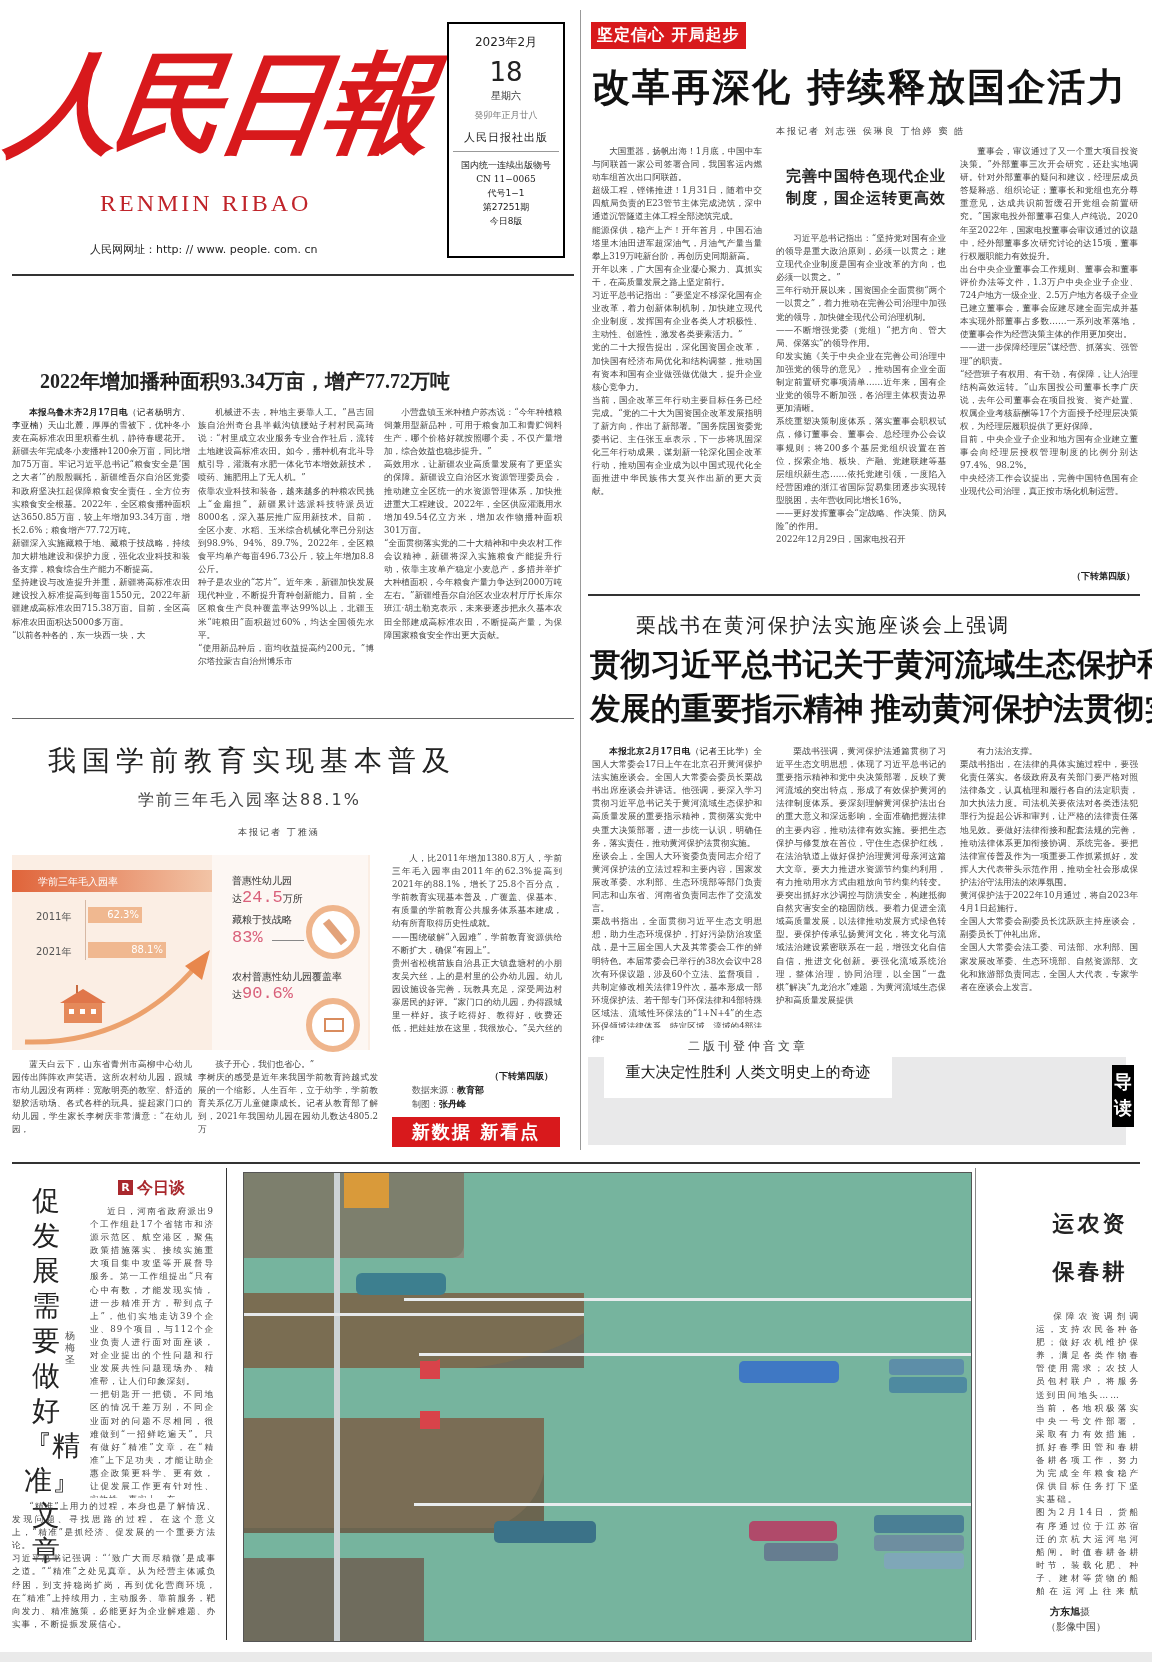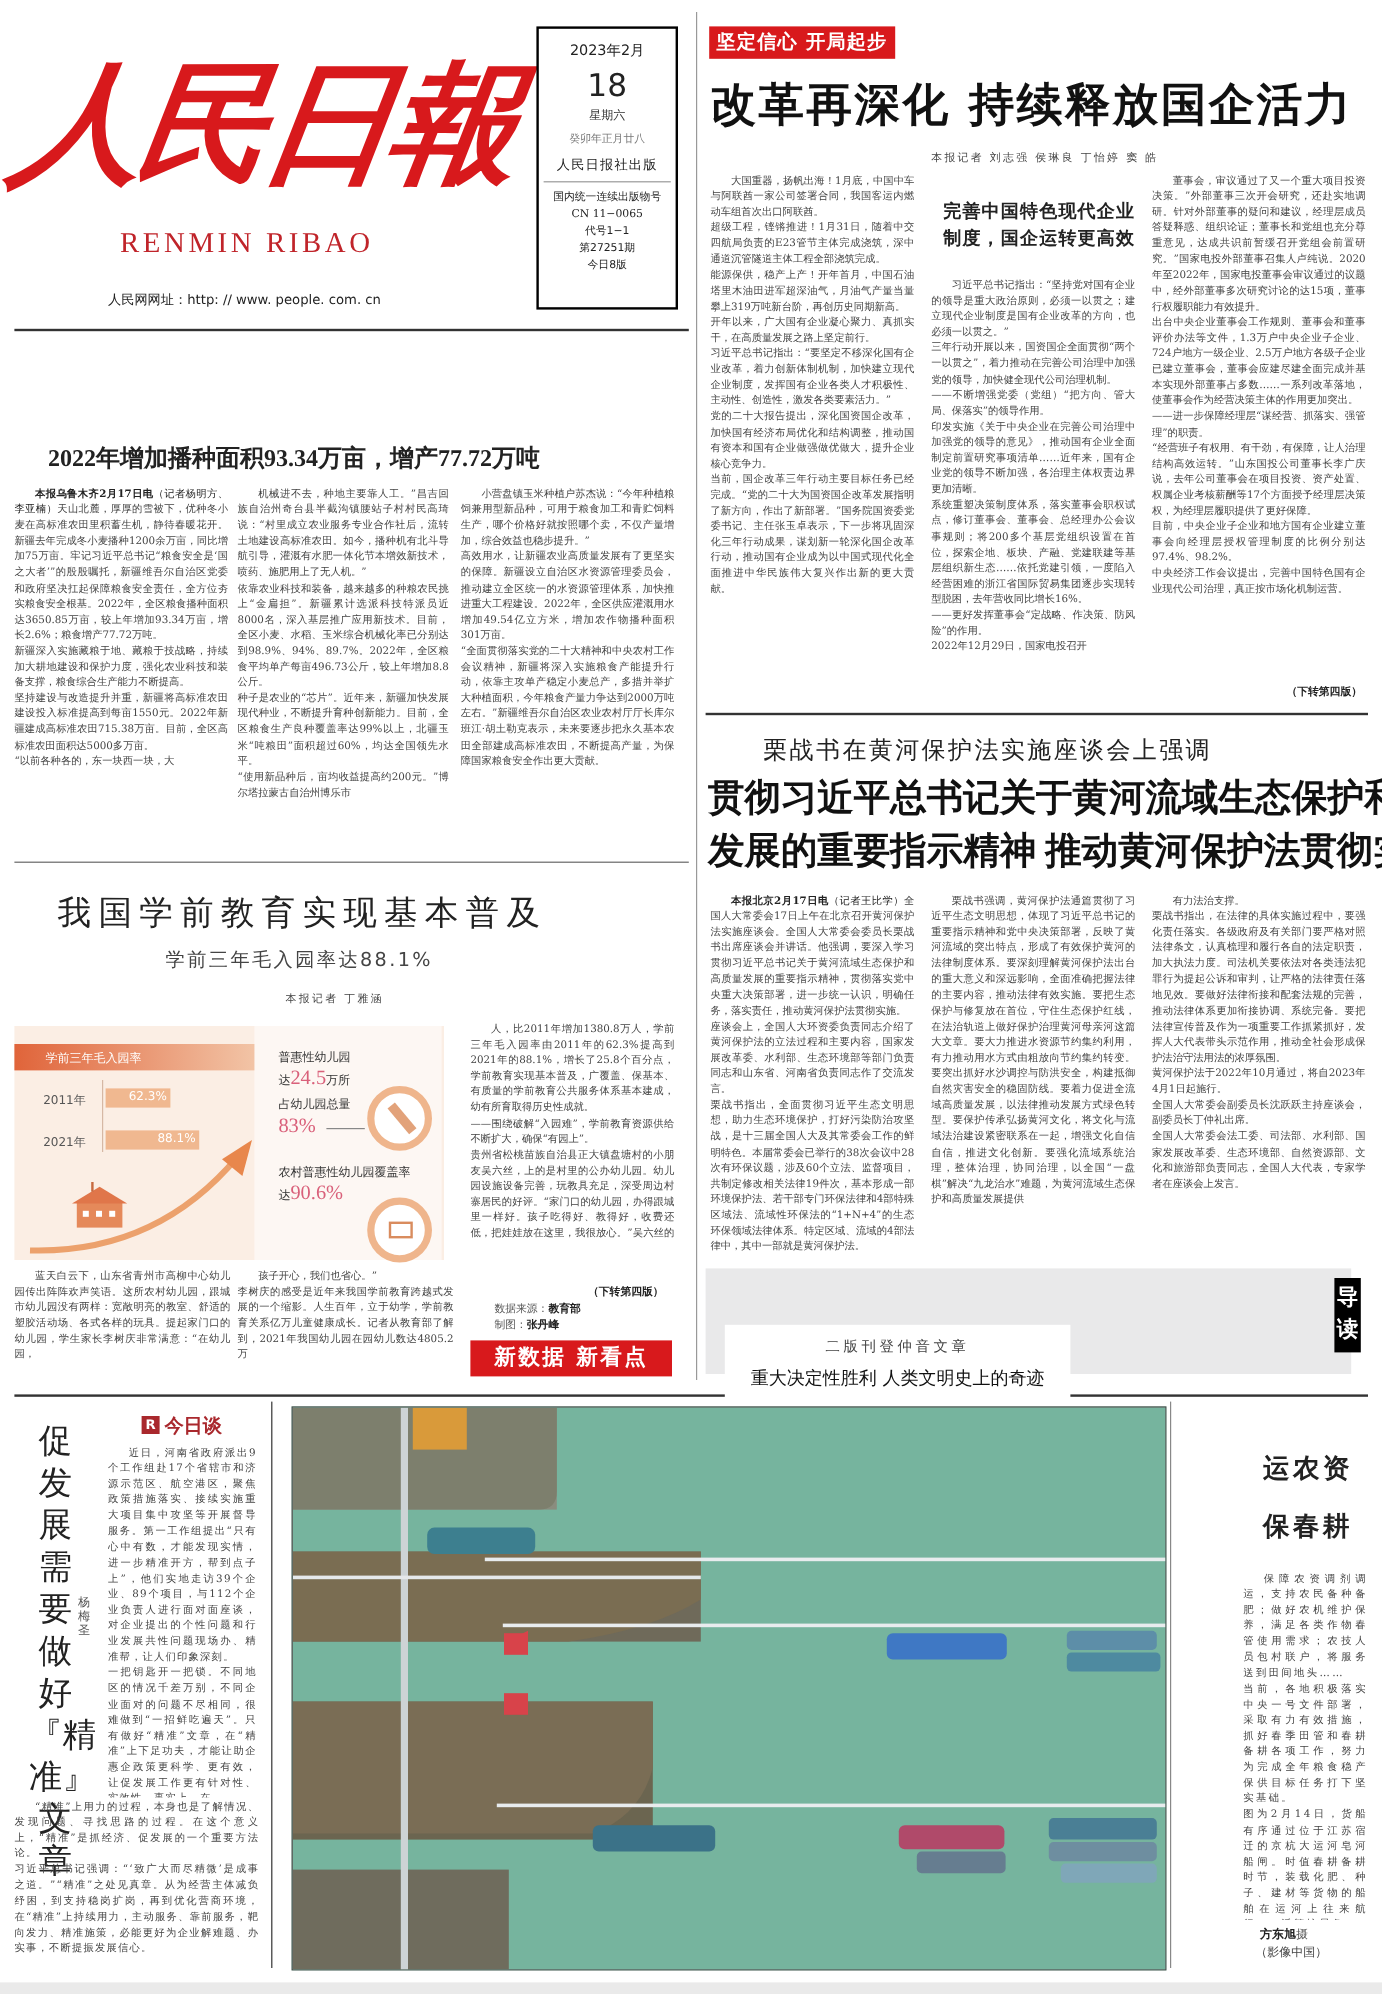--- a/index.html
+++ b/index.html
@@ -32,21 +32,21 @@
 .sub-xj{left:40px;top:368px;font-family:"Liberation Serif",serif;font-weight:bold;font-size:20px;color:#222;white-space:nowrap}
 .h-edu{left:48px;top:742px;font-family:"DejaVu Sans",sans-serif;font-size:28px;letter-spacing:6px;color:#222;white-space:nowrap}
 .sub-edu{left:138px;top:790px;font-family:"DejaVu Sans",sans-serif;font-size:16px;letter-spacing:2px;color:#444;white-space:nowrap}
 
 .info{left:12px;top:855px;width:358px;height:195px;background:#fbeee4}
 .info-panel{left:212px;top:855px;width:156px;height:195px;background:#fdf7f3}
 .info-bar-head{left:12px;top:870px;width:200px;height:22px;background:linear-gradient(90deg,#e0643a,#f2c4a6);color:#fff;font-family:"DejaVu Sans",sans-serif;font-size:10px;padding:5px 0 0 26px}
 .bar{position:absolute;height:16px;background:#f0b890;color:#fff;font-family:"DejaVu Sans",sans-serif;font-size:10px;text-align:right;padding-right:3px;line-height:16px}
 .yr{position:absolute;font-family:"DejaVu Sans",sans-serif;font-size:10px;color:#555}
 .stat-label{position:absolute;font-family:"DejaVu Sans",sans-serif;font-size:10px;color:#333}
-.stat-val{position:absolute;font-family:Liberation Serif, serif;font-size:17px;color:#d9607a}
+.stat-val{position:absolute;font-family:Liberation Mono, monospace;font-size:17px;color:#d9607a}
 .stat-unit{font-size:10px;color:#333}
 .ring{position:absolute;border:6px solid #efb58c;border-radius:50%;background:#fff}
 
 .h-yr-kick{left:636px;top:612px;font-family:"DejaVu Sans",sans-serif;font-size:20px;letter-spacing:2px;color:#222;white-space:nowrap}
 .h-yr{left:590px;top:643px;font-family:"Liberation Serif",serif;font-weight:bold;font-size:31px;line-height:44px;color:#111;white-space:nowrap;transform:scaleX(0.98);transform-origin:left}
 
 .guide{left:588px;top:1057px;width:538px;height:88px;background:#e9e9ea}
 .guide-card{position:absolute;background:#fff;text-align:center}
 .guide-tab{left:1112px;top:1065px;width:22px;height:62px;background:#000000;color:#fff;font-family:"DejaVu Sans",sans-serif;font-weight:bold;font-size:18px;line-height:26px;text-align:center;padding-top:4px}
 .newdata{left:392px;top:1117px;width:168px;height:30px;background:#d8191c;color:#fff;font-family:"DejaVu Sans",sans-serif;font-weight:bold;font-size:18px;text-align:center;line-height:30px;letter-spacing:2px}
@@ -148,21 +148,21 @@
     <rect x="4" y="16" width="38" height="22" fill="#e5895a"></rect>
     <polygon points="0,18 23,4 46,18" fill="#e0764a"></polygon>
     <rect x="16" y="0" width="2" height="8" fill="#c76a40"></rect>
     <rect x="9" y="24" width="5" height="5" fill="#fff"></rect>
       <rect x="20" y="24" width="5" height="5" fill="#fff"></rect>
       <rect x="31" y="24" width="5" height="5" fill="#fff"></rect>
   </svg>
 
   <div class="stat-label" style="left:232px;top:874px">普惠性幼儿园</div>
   <div class="stat-val" style="left:232px;top:888px"><span class="stat-unit">达</span><span>24.5</span><span class="stat-unit">万所</span></div>
-  <div class="stat-label" style="left:232px;top:913px">占幼儿园总量</div>
+  <div class="stat-label" style="left:232px;top:913px">藏粮于技战略</div>
   <div class="stat-val" style="left:232px;top:928px">83%</div>
   <div class="abs" style="left:272px;top:940px;width:32px;height:1px;background:#888"></div>
   <div class="ring" style="left:306px;top:905px;width:54px;height:54px">
       <div style="position:absolute;left:19px;top:7px;width:8px;height:28px;background:#e2a27a;transform:rotate(-40deg)"></div>
     </div>
   <div class="stat-label" style="left:232px;top:970px">农村普惠性幼儿园覆盖率</div>
   <div class="stat-val" style="left:232px;top:984px"><span class="stat-unit">达</span><span>90.6%</span></div>
   <div class="ring" style="left:306px;top:998px;width:54px;height:54px">
       <div style="position:absolute;left:12px;top:14px;width:20px;height:14px;border:2px solid #d98c5e"></div>
     </div>
@@ -189,21 +189,21 @@
 栗战书指出，全面贯彻习近平生态文明思想，助力生态环境保护，打好污染防治攻坚战，是十三届全国人大及其常委会工作的鲜明特色。本届常委会已举行的38次会议中28次有环保议题，涉及60个立法、监督项目，共制定修改相关法律19件次，基本形成一部环境保护法、若干部专门环保法律和4部特殊区域法、流域性环保法的“1+N+4”的生态环保领域法律体系。特定区域、流域的4部法律中，其中一部就是黄河保护法。</span></div>
   </div>
   <div class="col body-text" style="left:776px;top:745px;width:170px;height:298px">栗战书强调，黄河保护法通篇贯彻了习近平生态文明思想，体现了习近平总书记的重要指示精神和党中央决策部署，反映了黄河流域的突出特点，形成了有效保护黄河的法律制度体系。要深刻理解黄河保护法出台的重大意义和深远影响，全面准确把握法律的主要内容，推动法律有效实施。要把生态保护与修复放在首位，守住生态保护红线，在法治轨道上做好保护治理黄河母亲河这篇大文章。要大力推进水资源节约集约利用，有力推动用水方式由粗放向节约集约转变。要突出抓好水沙调控与防洪安全，构建抵御自然灾害安全的稳固防线。要着力促进全流域高质量发展，以法律推动发展方式绿色转型。要保护传承弘扬黄河文化，将文化与流域法治建设紧密联系在一起，增强文化自信自信，推进文化创新。要强化流域系统治理，整体治理，协同治理，以全国“一盘棋”解决“九龙治水”难题，为黄河流域生态保护和高质量发展提供</div>
   <div class="col body-text" style="left:960px;top:745px;width:178px;height:298px">有力法治支撑。
 栗战书指出，在法律的具体实施过程中，要强化责任落实。各级政府及有关部门要严格对照法律条文，认真梳理和履行各自的法定职责，加大执法力度。司法机关要依法对各类违法犯罪行为提起公诉和审判，让严格的法律责任落地见效。要做好法律衔接和配套法规的完善，推动法律体系更加衔接协调、系统完备。要把法律宣传普及作为一项重要工作抓紧抓好，发挥人大代表带头示范作用，推动全社会形成保护法治守法用法的浓厚氛围。
 黄河保护法于2022年10月通过，将自2023年4月1日起施行。
 全国人大常委会副委员长沈跃跃主持座谈会，副委员长丁仲礼出席。
 全国人大常委会法工委、司法部、水利部、国家发展改革委、生态环境部、自然资源部、文化和旅游部负责同志，全国人大代表，专家学者在座谈会上发言。</div>
 
   <div class="abs guide"></div>
-  <div class="guide-card" style="left:604px;top:1104px;width:288px;height:70px">
+  <div class="guide-card" style="left:604px;top:1028px;width:288px;height:70px">
     <div class="serif" style="font-size:12px;color:#444;margin-top:10px;letter-spacing:3px">二版刊登仲音文章</div>
     <div class="sans" style="font-size:15px;color:#111;margin-top:8px;white-space:nowrap">重大决定性胜利  人类文明史上的奇迹</div>
   </div>
   <div class="abs guide-tab">导读</div>
 
   <div class="abs vert-title">促发展需要做好『精准』文章</div>
   <div class="abs vert-author serif">杨梅圣</div>
   <div class="abs today-tag"><span style="display:inline-block;width:15px;height:15px;background:#a9282d;color:#fff;font-size:11px;text-align:center;line-height:15px;margin-right:4px;vertical-align:2px">R</span><span>今日谈</span></div>
   <div class="col body-text" style="left:90px;top:1205px;width:124px;height:293px;letter-spacing:1px">近日，河南省政府派出9个工作组赴17个省辖市和济源示范区、航空港区，聚焦政策措施落实、接续实施重大项目集中攻坚等开展督导服务。第一工作组提出“只有心中有数，才能发现实情，进一步精准开方，帮到点子上”，他们实地走访39个企业、89个项目，与112个企业负责人进行面对面座谈，对企业提出的个性问题和行业发展共性问题现场办、精准帮，让人们印象深刻。
 一把钥匙开一把锁。不同地区的情况千差万别，不同企业面对的问题不尽相同，很难做到“一招鲜吃遍天”。只有做好“精准”文章，在“精准”上下足功夫，才能让助企惠企政策更科学、更有效，让促发展工作更有针对性、实效性。事实上，在</div>

